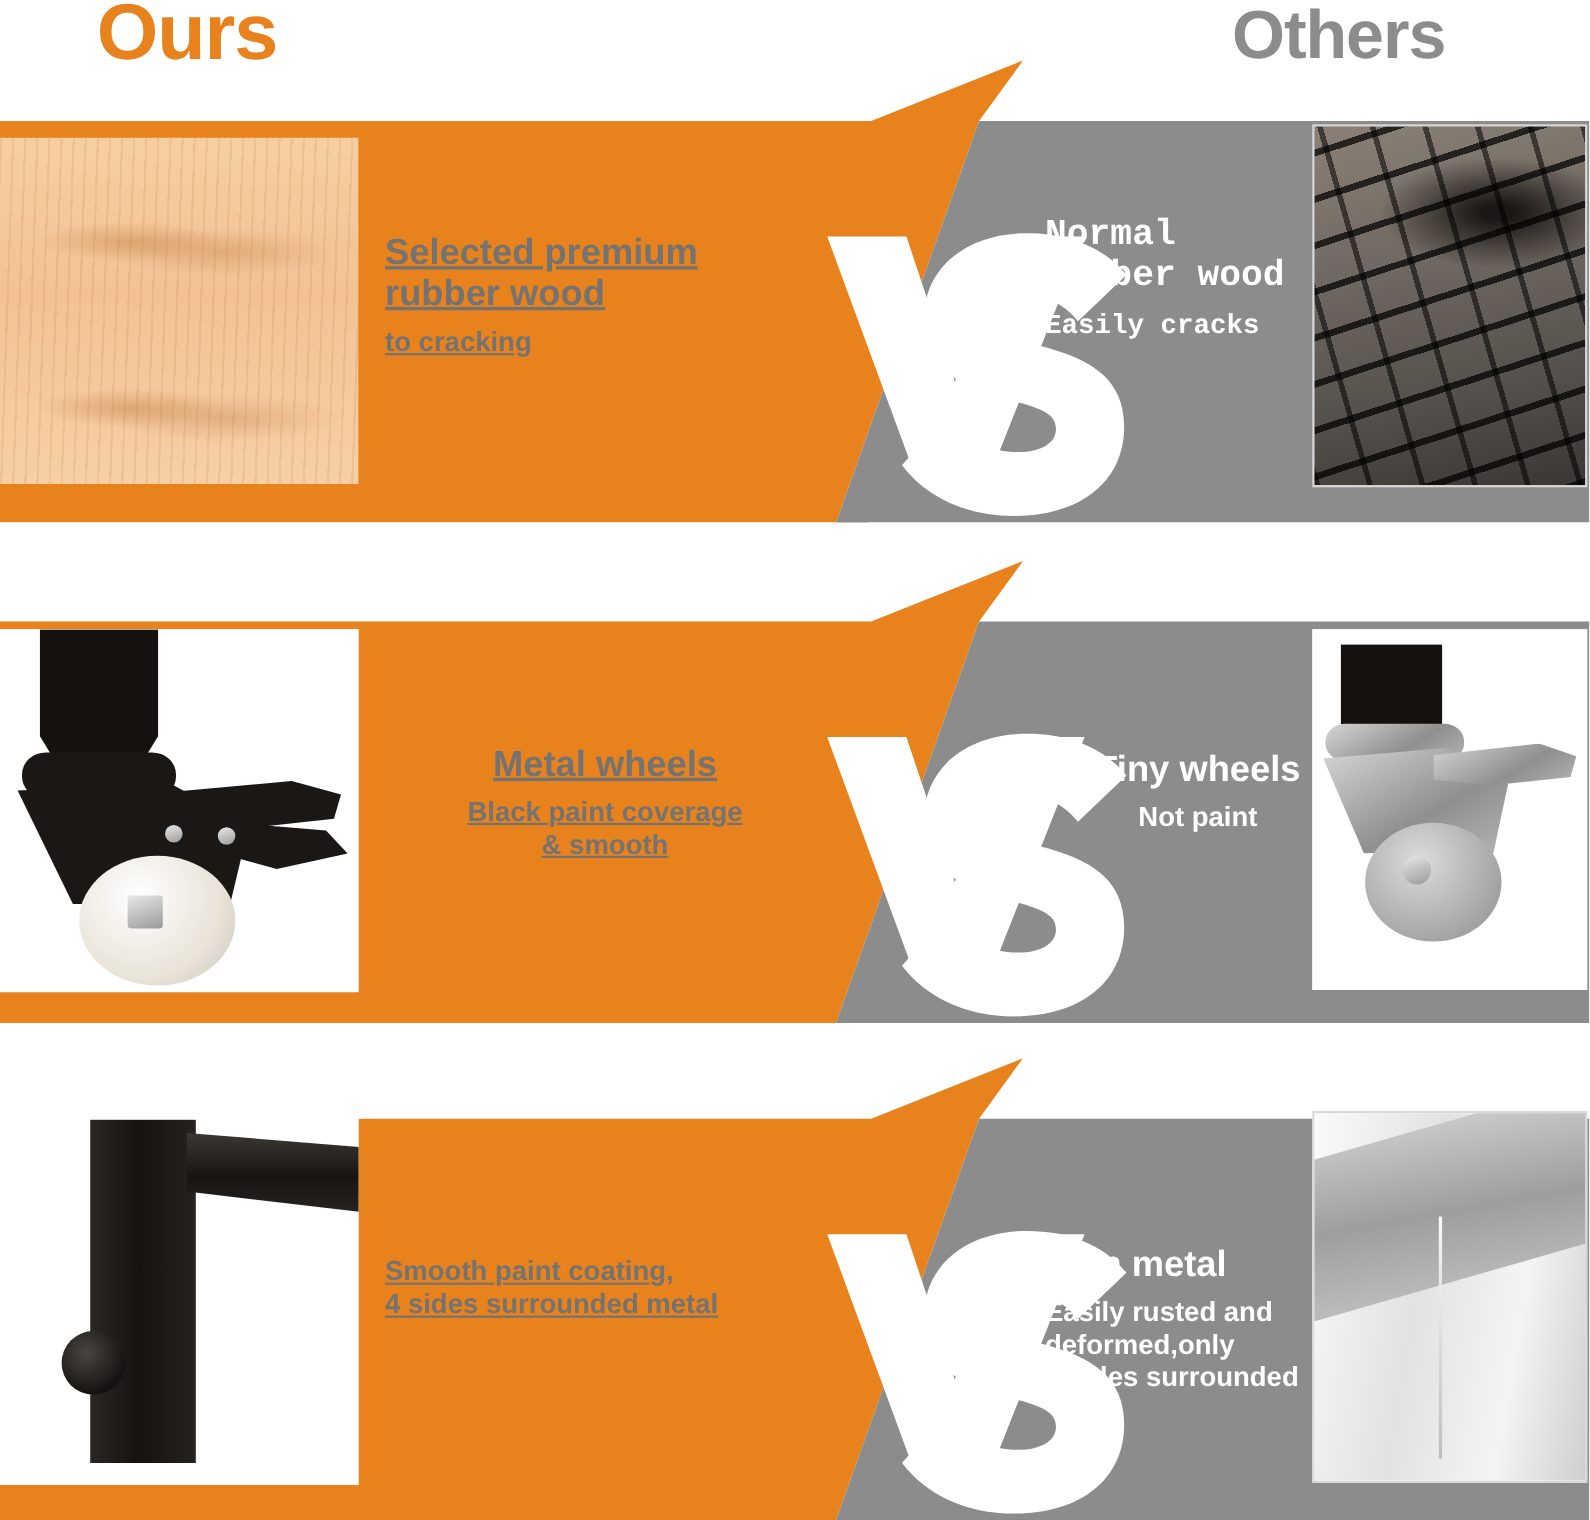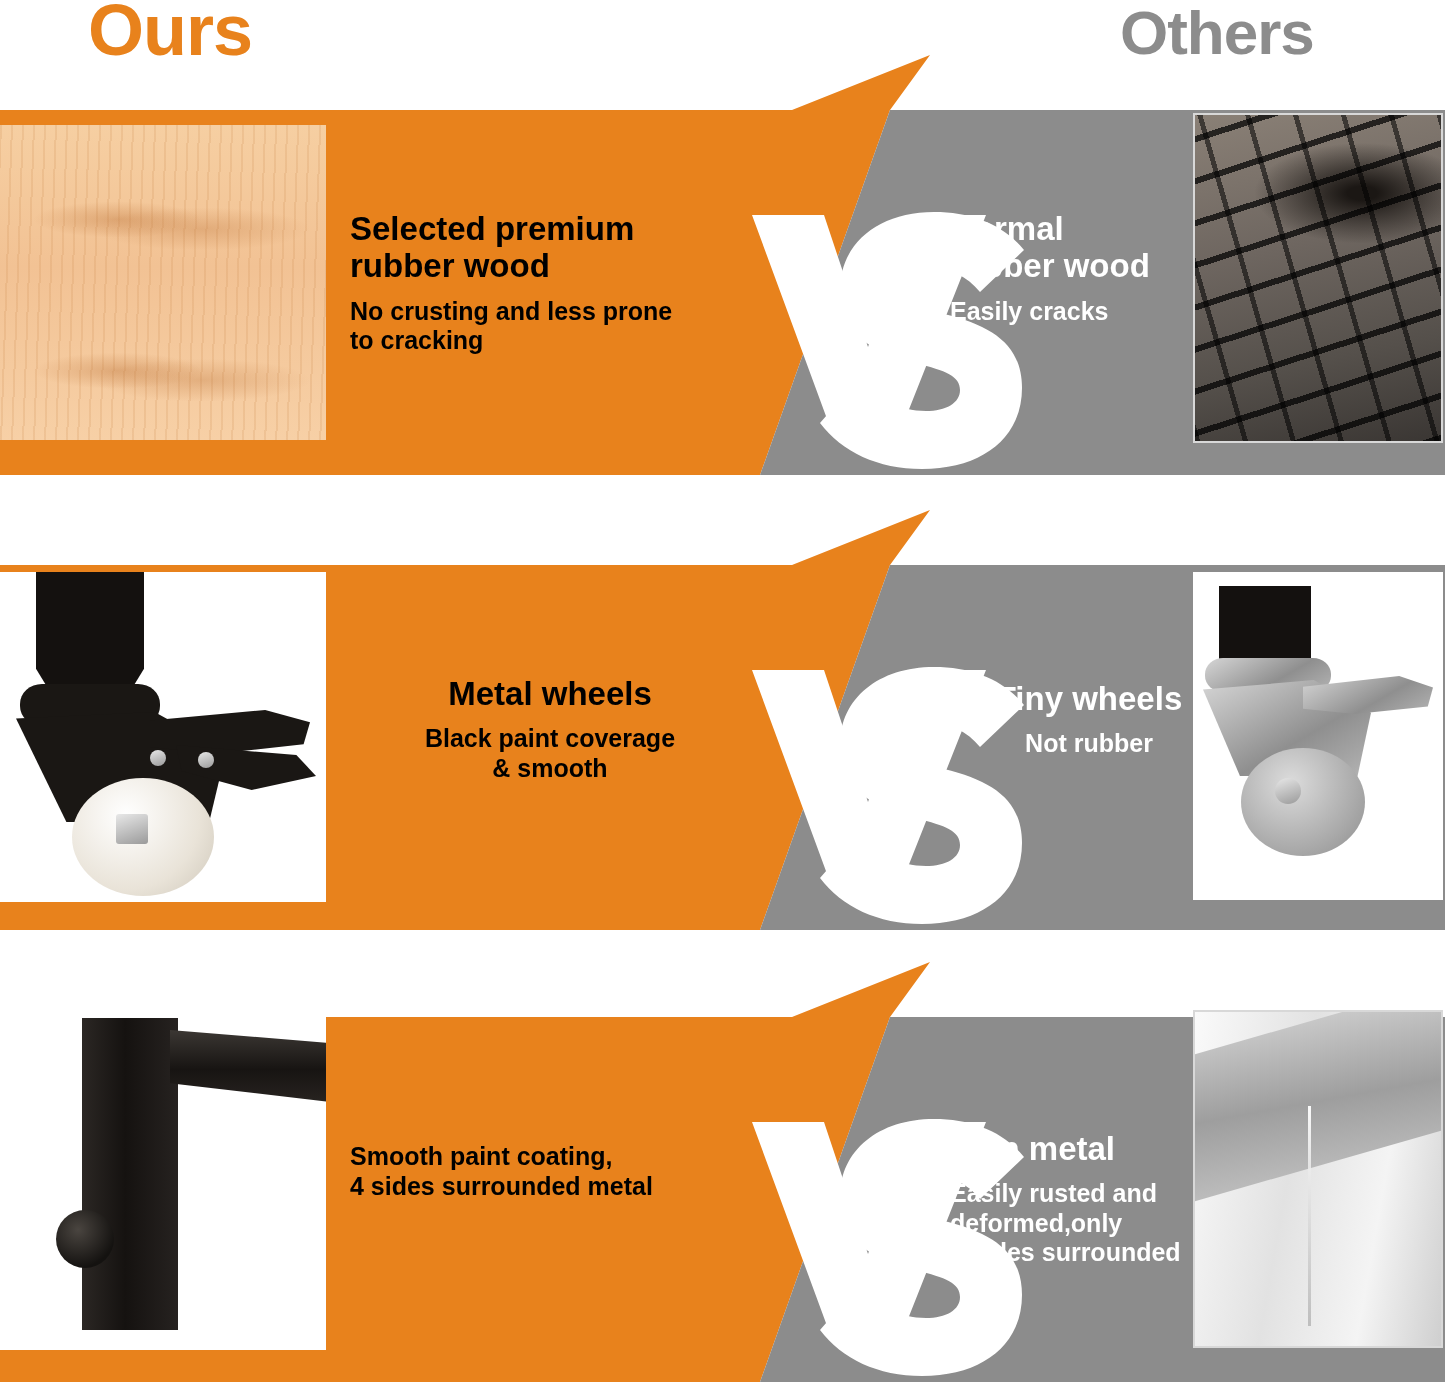--- a/index.html
+++ b/index.html
@@ -69,21 +69,21 @@
   .l-v{position:absolute;background:linear-gradient(90deg,#2b2724,#151210 45%,#262220);}
   .l-h{position:absolute;background:linear-gradient(180deg,#3b3733,#171412 55%,#272320);}
   .l-knob{position:absolute;border-radius:50%;
           background:radial-gradient(circle at 38% 34%,#4a4540,#141210 72%);}
 
   
   .t-left{position:absolute;left:350px;}
   .t-right{position:absolute;left:950px;}
   .t-title{font-size:33px;font-weight:bold;line-height:1.13;margin:0;}
   .t-sub{font-size:25px;font-weight:bold;line-height:1.18;margin:12px 0 0 0;}
-  .dark .t-title,.dark .t-sub{color:#000000;}
+  .dark .t-title,.dark .t-sub{color:#737373;text-decoration:underline;}
   .lite .t-title,.lite .t-sub{color:#fff;}
 </style>
 </head>
 <body>
 
 <div class="stage">
 
   <div class="hdr">
     <div class="hdr-ours">Ours</div>
     <div class="hdr-others">Others</div>
@@ -108,26 +108,25 @@
     <div class="photoL" style="top:70px;">
       <div class="wood"></div>
     </div>
 
     <div class="t-left dark" style="top:155px;width:400px;">
       <div class="t-title">
         <div>Selected premium</div>
         <div>rubber wood</div>
       </div>
       <div class="t-sub">
-        <div>No crusting and less prone</div>
         <div>to cracking</div>
       </div>
     </div>
 
-    <div class="t-right lite" style="top:155px;width:250px;">
+    <div class="t-right lite" style="top:140px;width:250px;font-family:Liberation Mono, monospace;">
       <div class="t-title">
         <div>Normal</div>
         <div>rubber wood</div>
       </div>
       <div class="t-sub">
         <div>Easily cracks</div>
       </div>
     </div>
 
     <div class="photoR" style="top:58px;height:330px;">
@@ -174,21 +173,21 @@
         <div>Black paint coverage</div>
         <div>&amp; smooth</div>
       </div>
     </div>
 
     <div class="t-right lite" style="top:170px;width:240px;margin-left:19px;">
       <div class="t-title">
         <div>Tiny wheels</div>
       </div>
       <div class="t-sub">
-        <div>Not rubber</div>
+        <div>Not paint</div>
       </div>
     </div>
 
     <div class="photoR" style="top:62px;height:328px;border:none;">
       <div class="caster gcaster">
         <div class="c-leg" style="left:26px;top:14px;width:92px;height:80px;"></div>
         <div class="c-dark" style="left:12px;top:86px;width:126px;height:34px;border-radius:18px/16px;"></div>
         <div class="c-dark" style="left:10px;top:108px;width:168px;height:96px;
              clip-path:polygon(0% 10%,66% 0%,100% 34%,92% 100%,22% 100%);"></div>
         <div class="c-dark" style="left:110px;top:104px;width:130px;height:38px;

